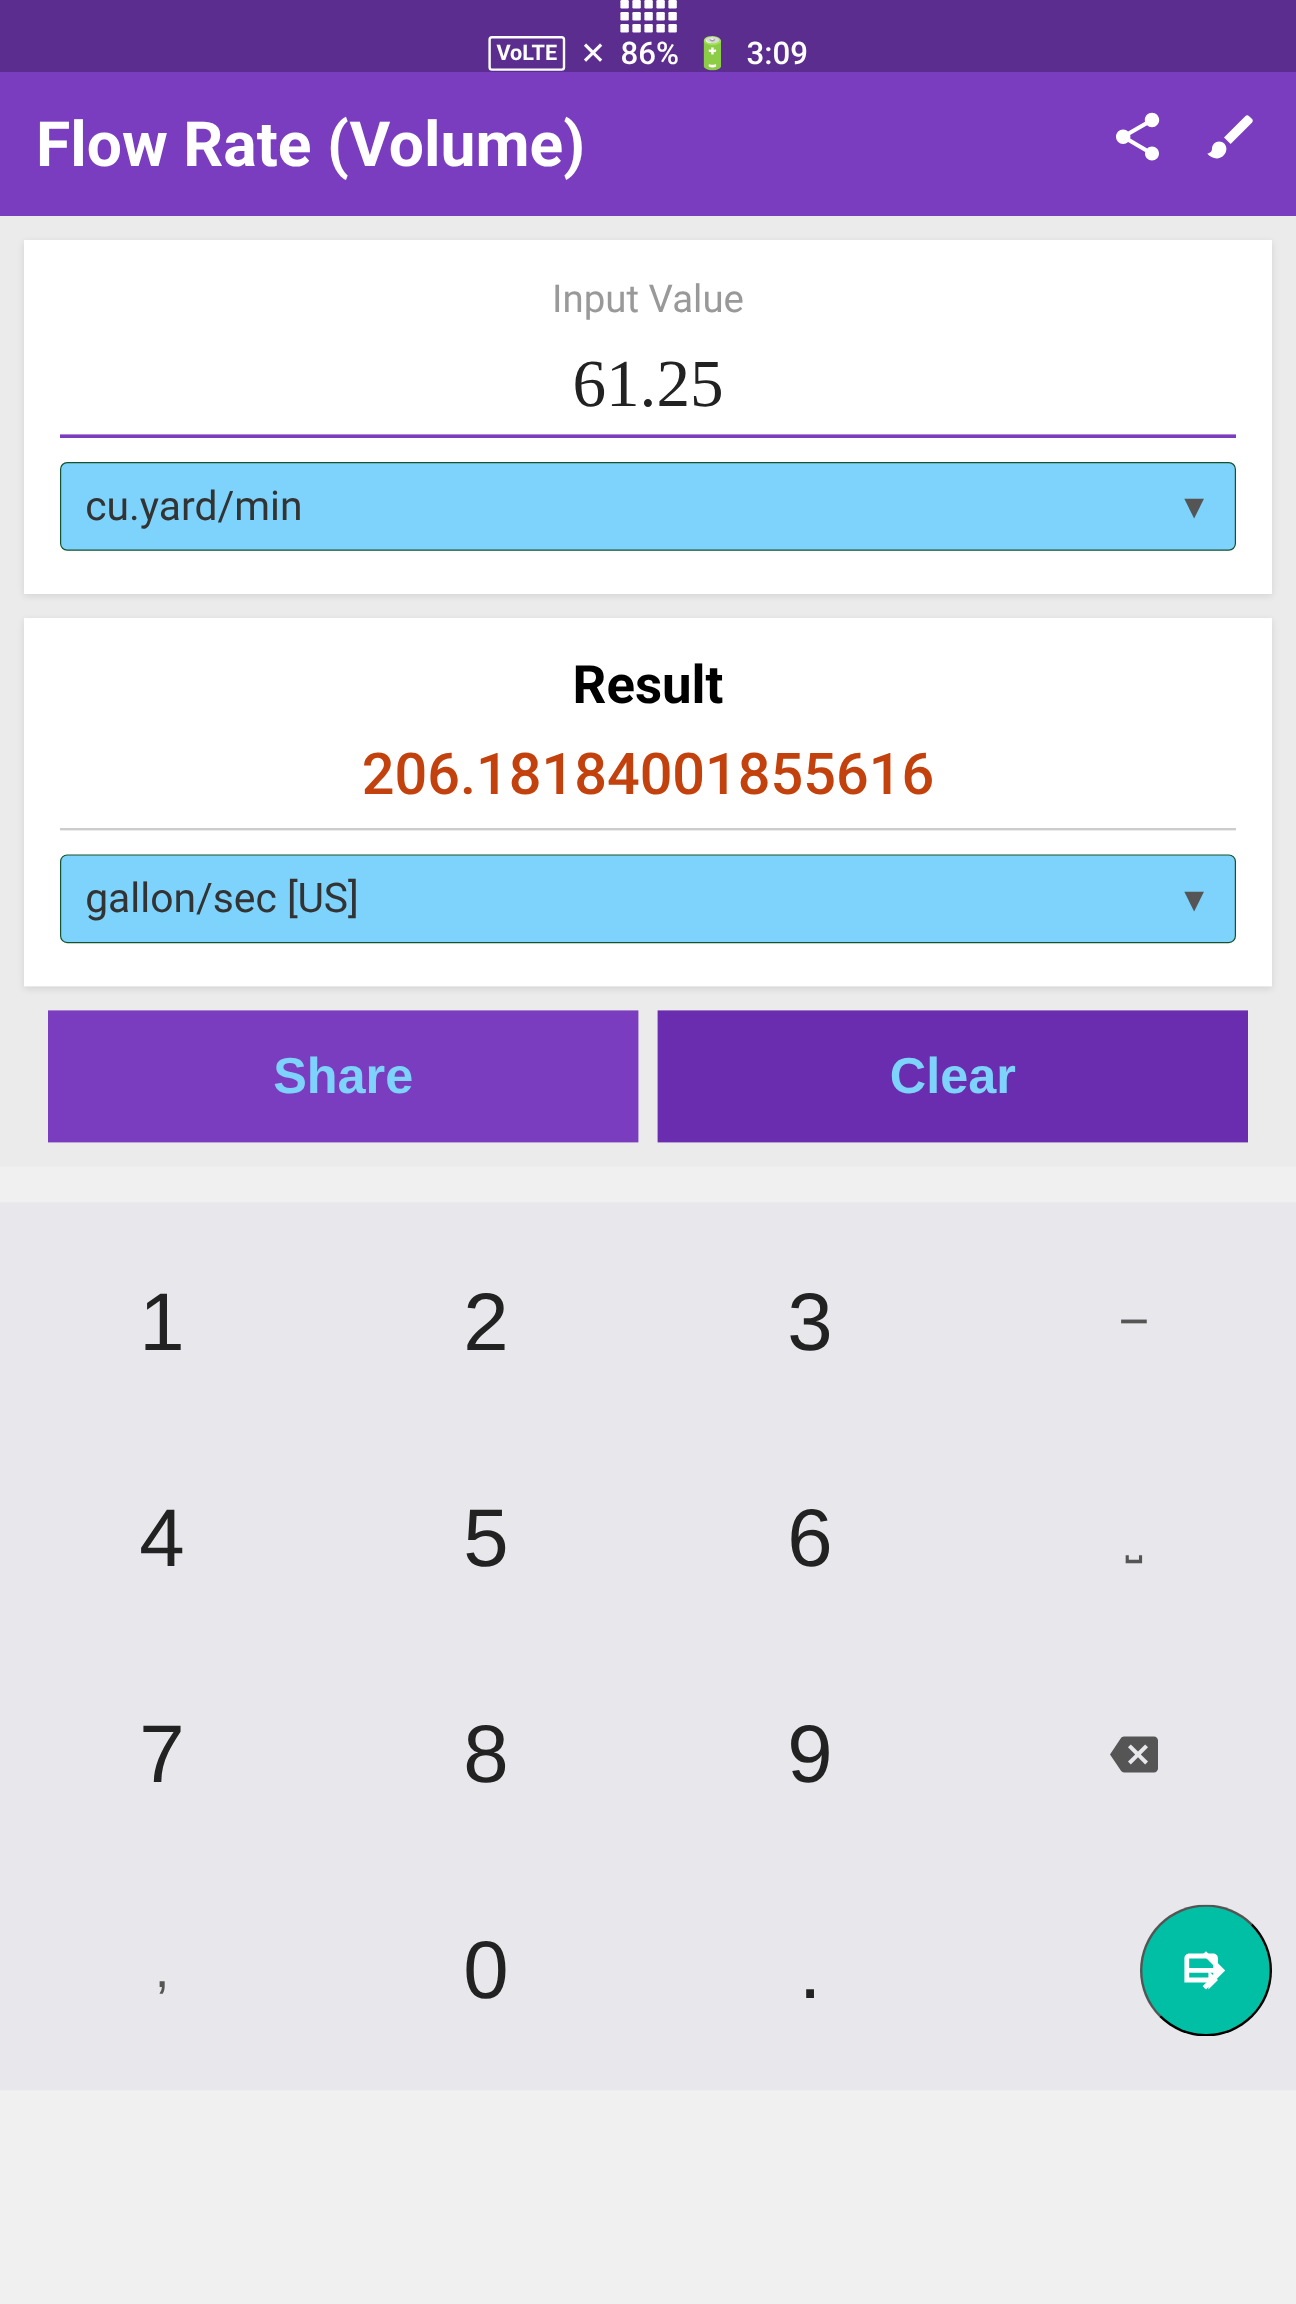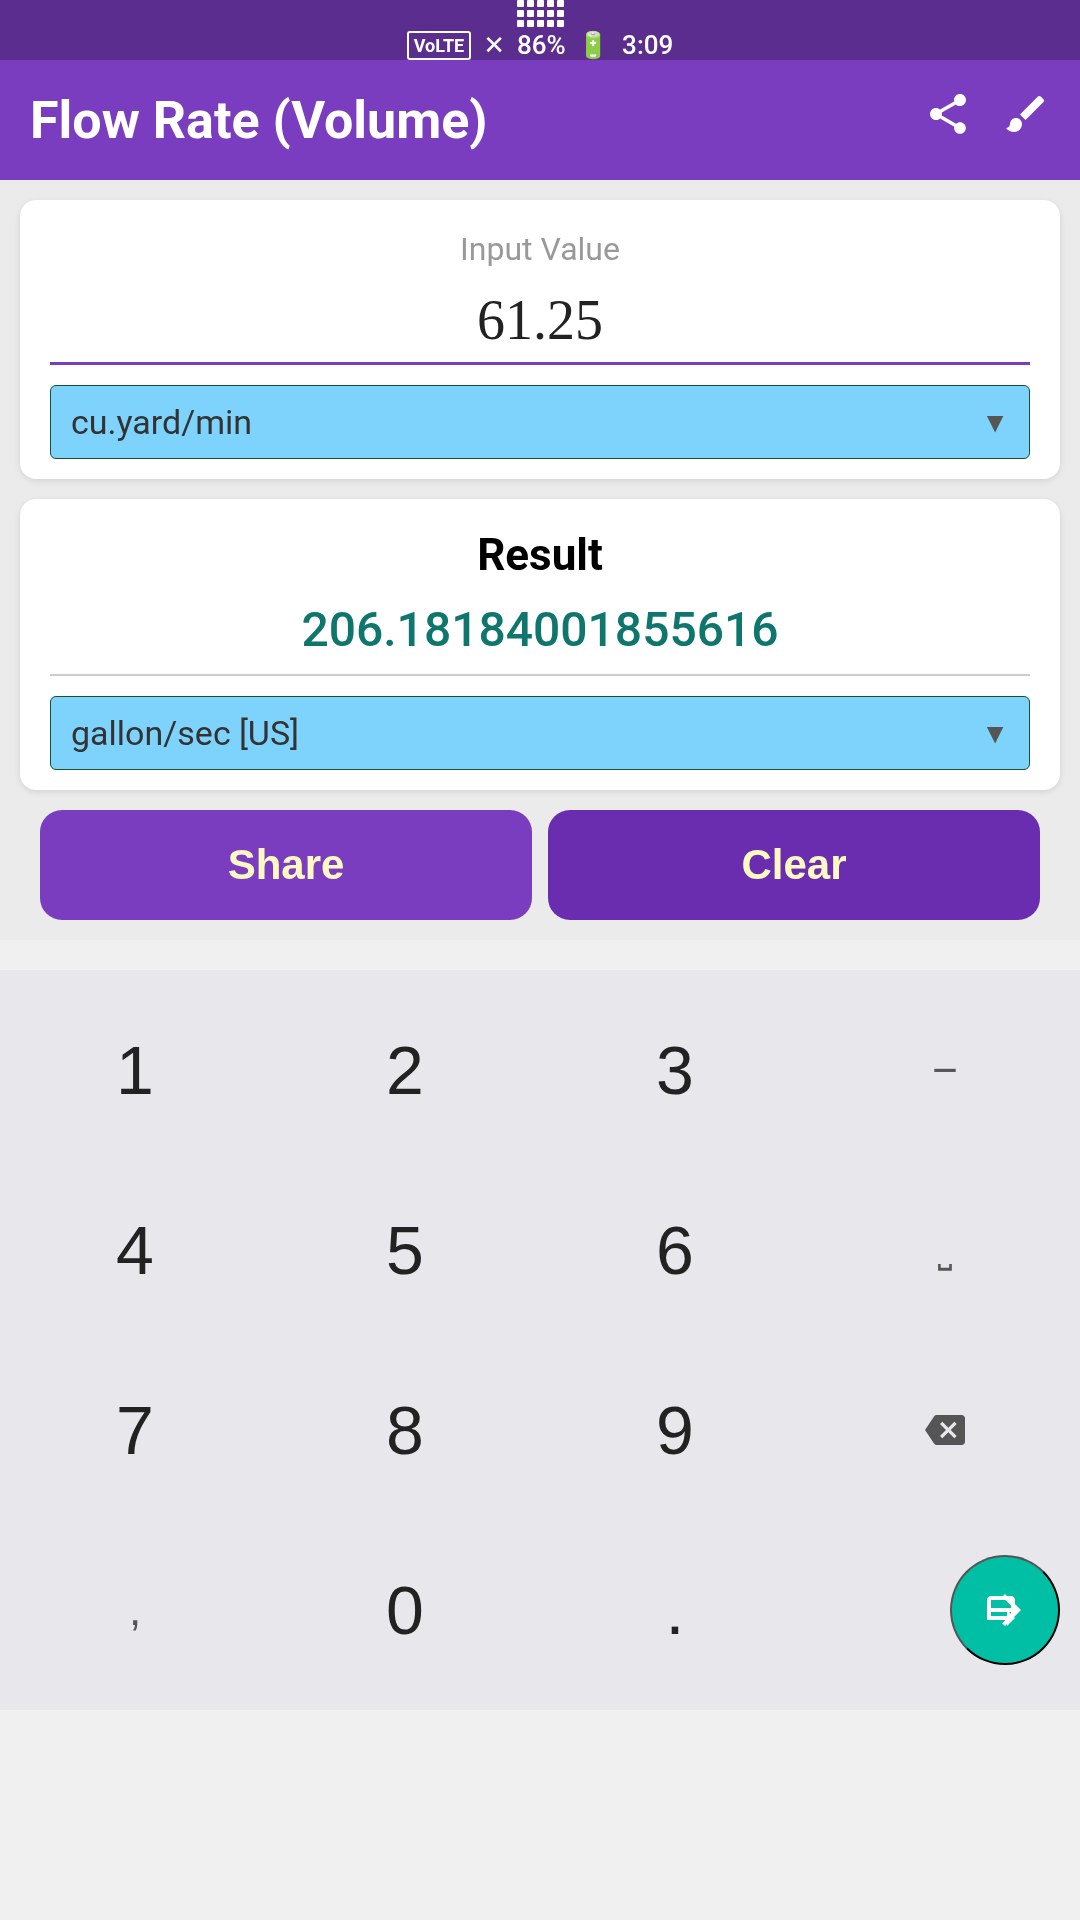--- a/index.html
+++ b/index.html
@@ -87,22 +87,22 @@
       background: #ebebeb;
       padding: 20px;
       display: flex;
       flex-direction: column;
       gap: 20px;
     }
 
     
     .card {
       background: white;
-      border-radius: 16px;
-      padding: 30px 30px 20px 30px;
+      border-radius: 0;
+      padding: 30px 30px 36px 30px;
       box-shadow: 0 2px 6px rgba(0,0,0,0.1);
     }
 
     .card-label {
       text-align: center;
       color: #999;
       font-size: 32px;
       margin-bottom: 20px;
     }
 
@@ -143,41 +143,41 @@
       color: #000000;
       font-size: 44px;
       font-weight: 700;
       margin-bottom: 20px;
     }
 
     .result-value {
       text-align: center;
       font-size: 48px;
       font-weight: 500;
-      color: #0f766e;
+      color: #c2410c;
       border-bottom: 2px solid #ccc;
       padding-bottom: 16px;
       margin-bottom: 20px;
     }
 
     
     .action-buttons {
       display: flex;
       gap: 16px;
       padding: 0 20px;
       margin-top: 0;
     }
     .btn-share, .btn-clear {
       flex: 1;
       height: 110px;
       border: none;
-      border-radius: 22px;
+      border-radius: 0;
       font-size: 42px;
       font-weight: 700;
-      color: #fef9c3;
+      color: #7dd3fc;
       cursor: pointer;
     }
     .btn-share {
       background: #7b3dbf;
     }
     .btn-clear {
       background: #6b2daf;
     }
 
     

